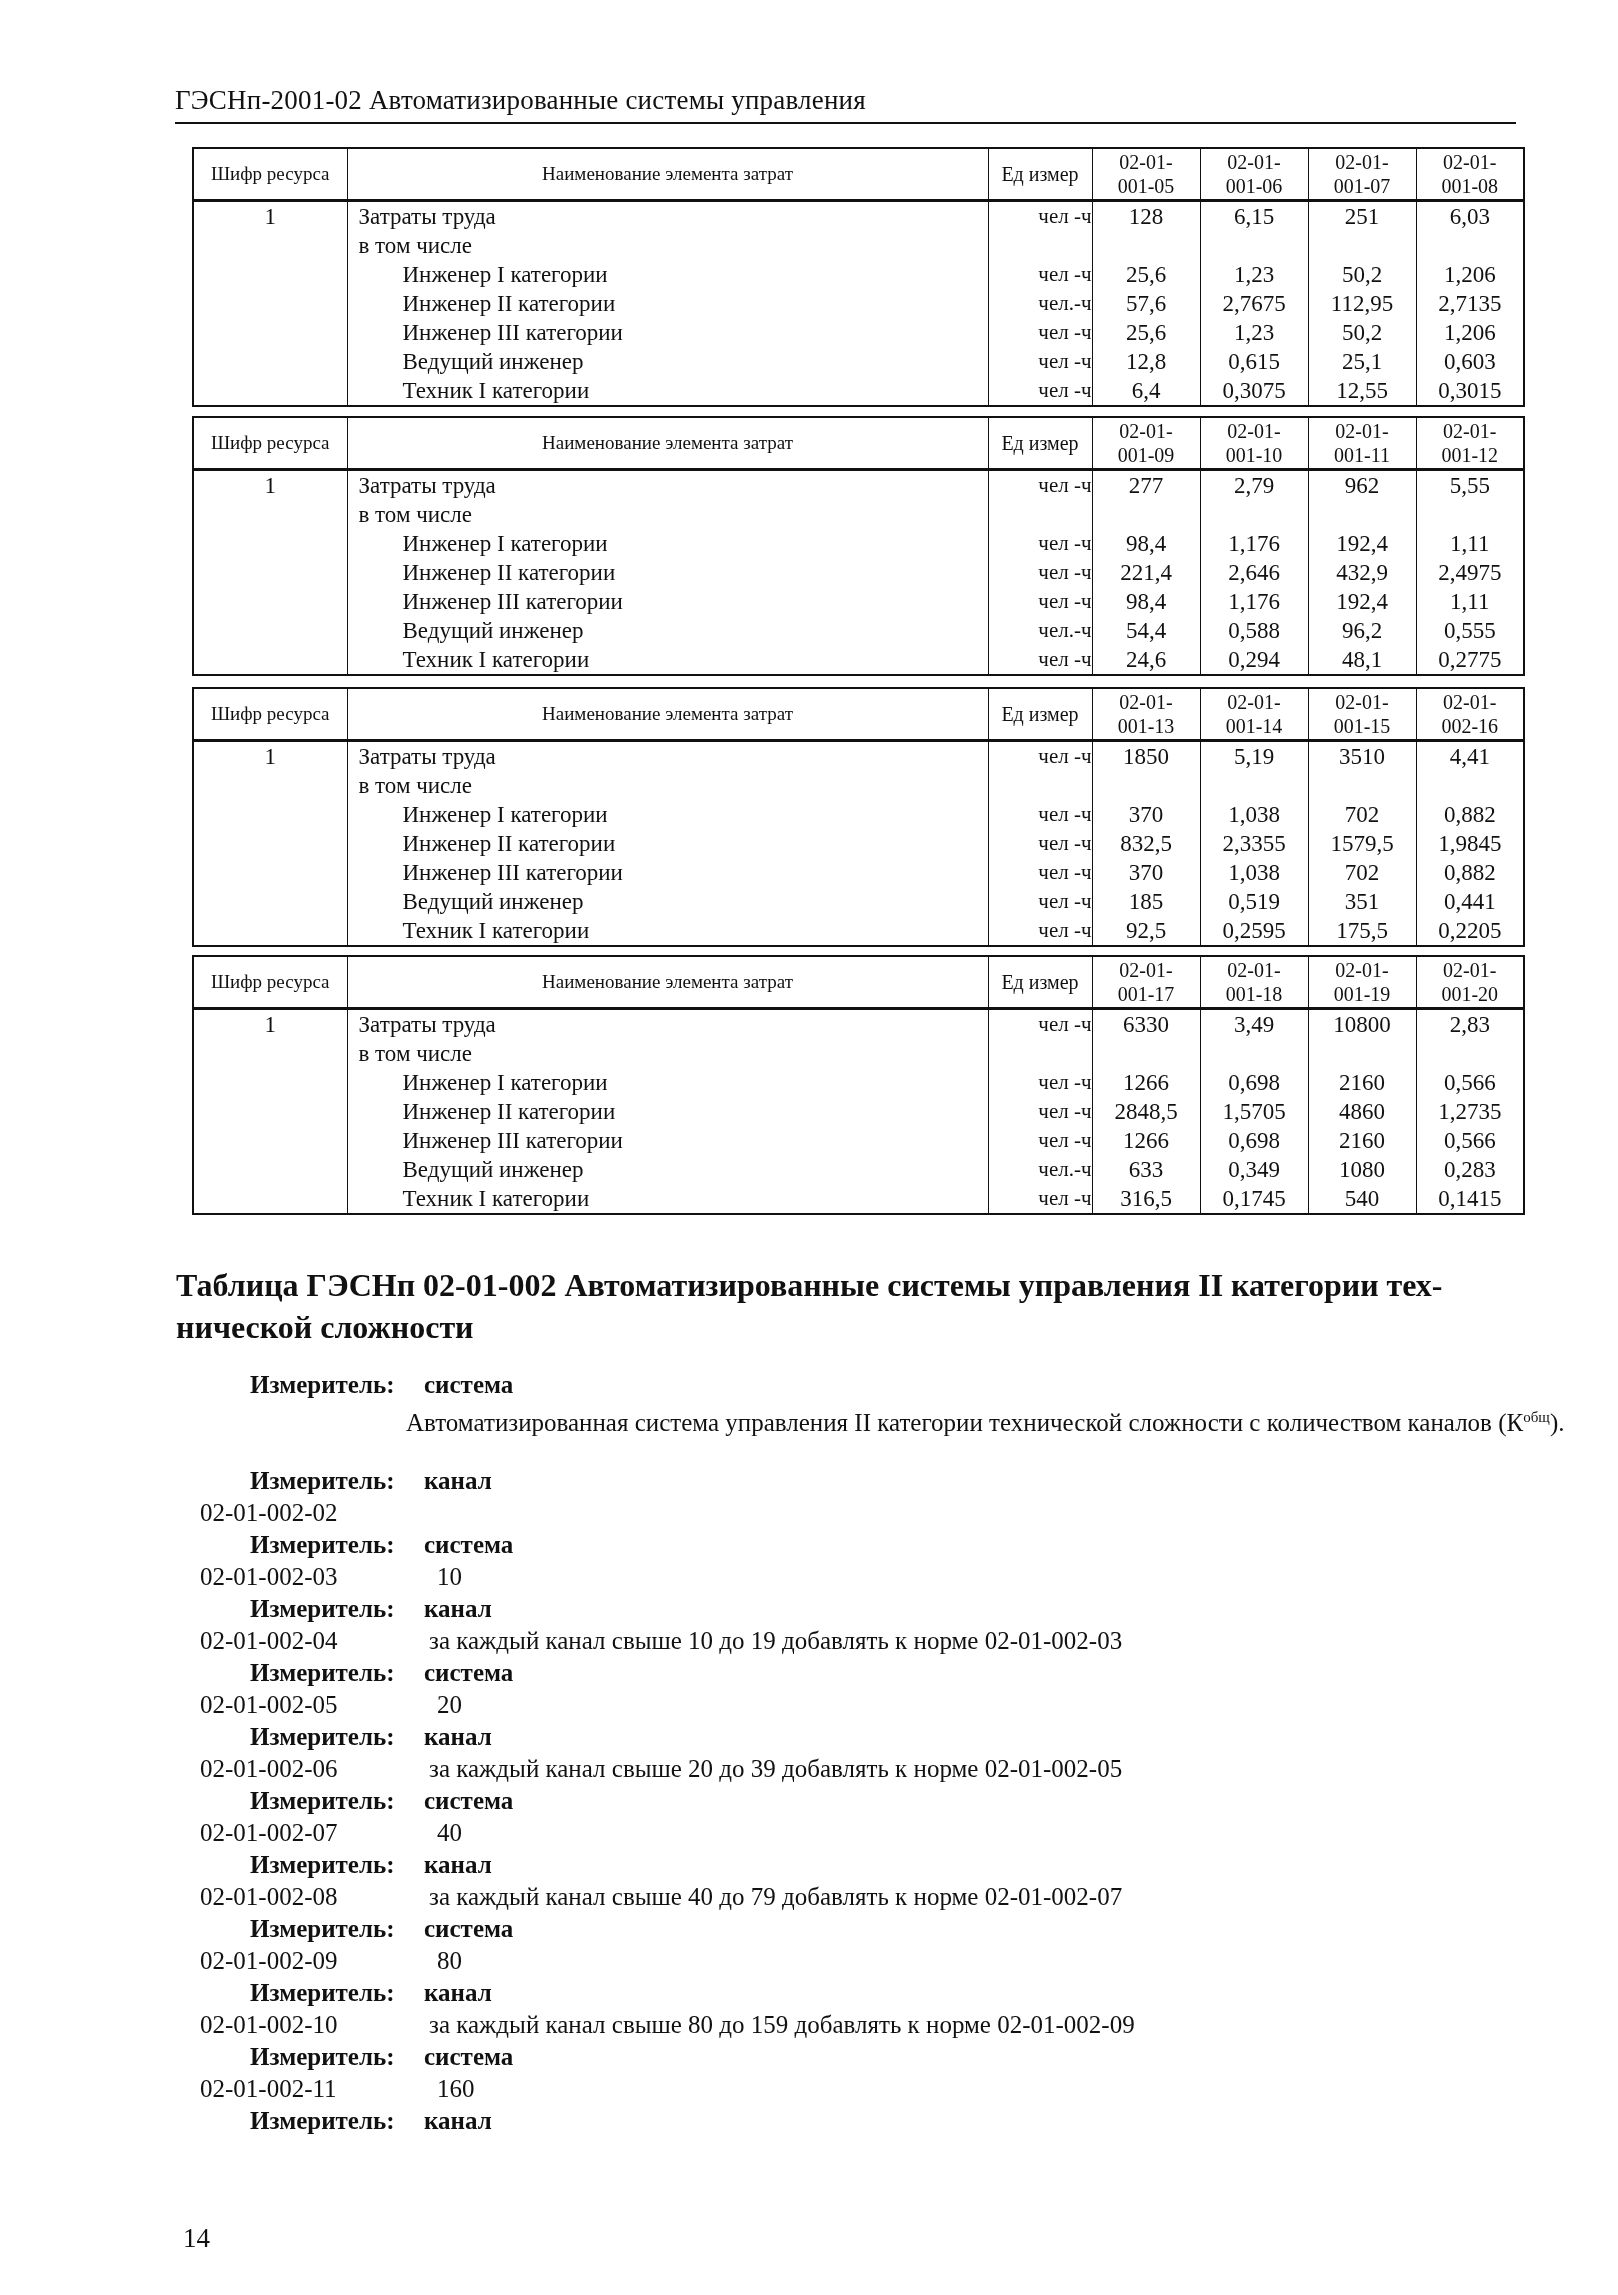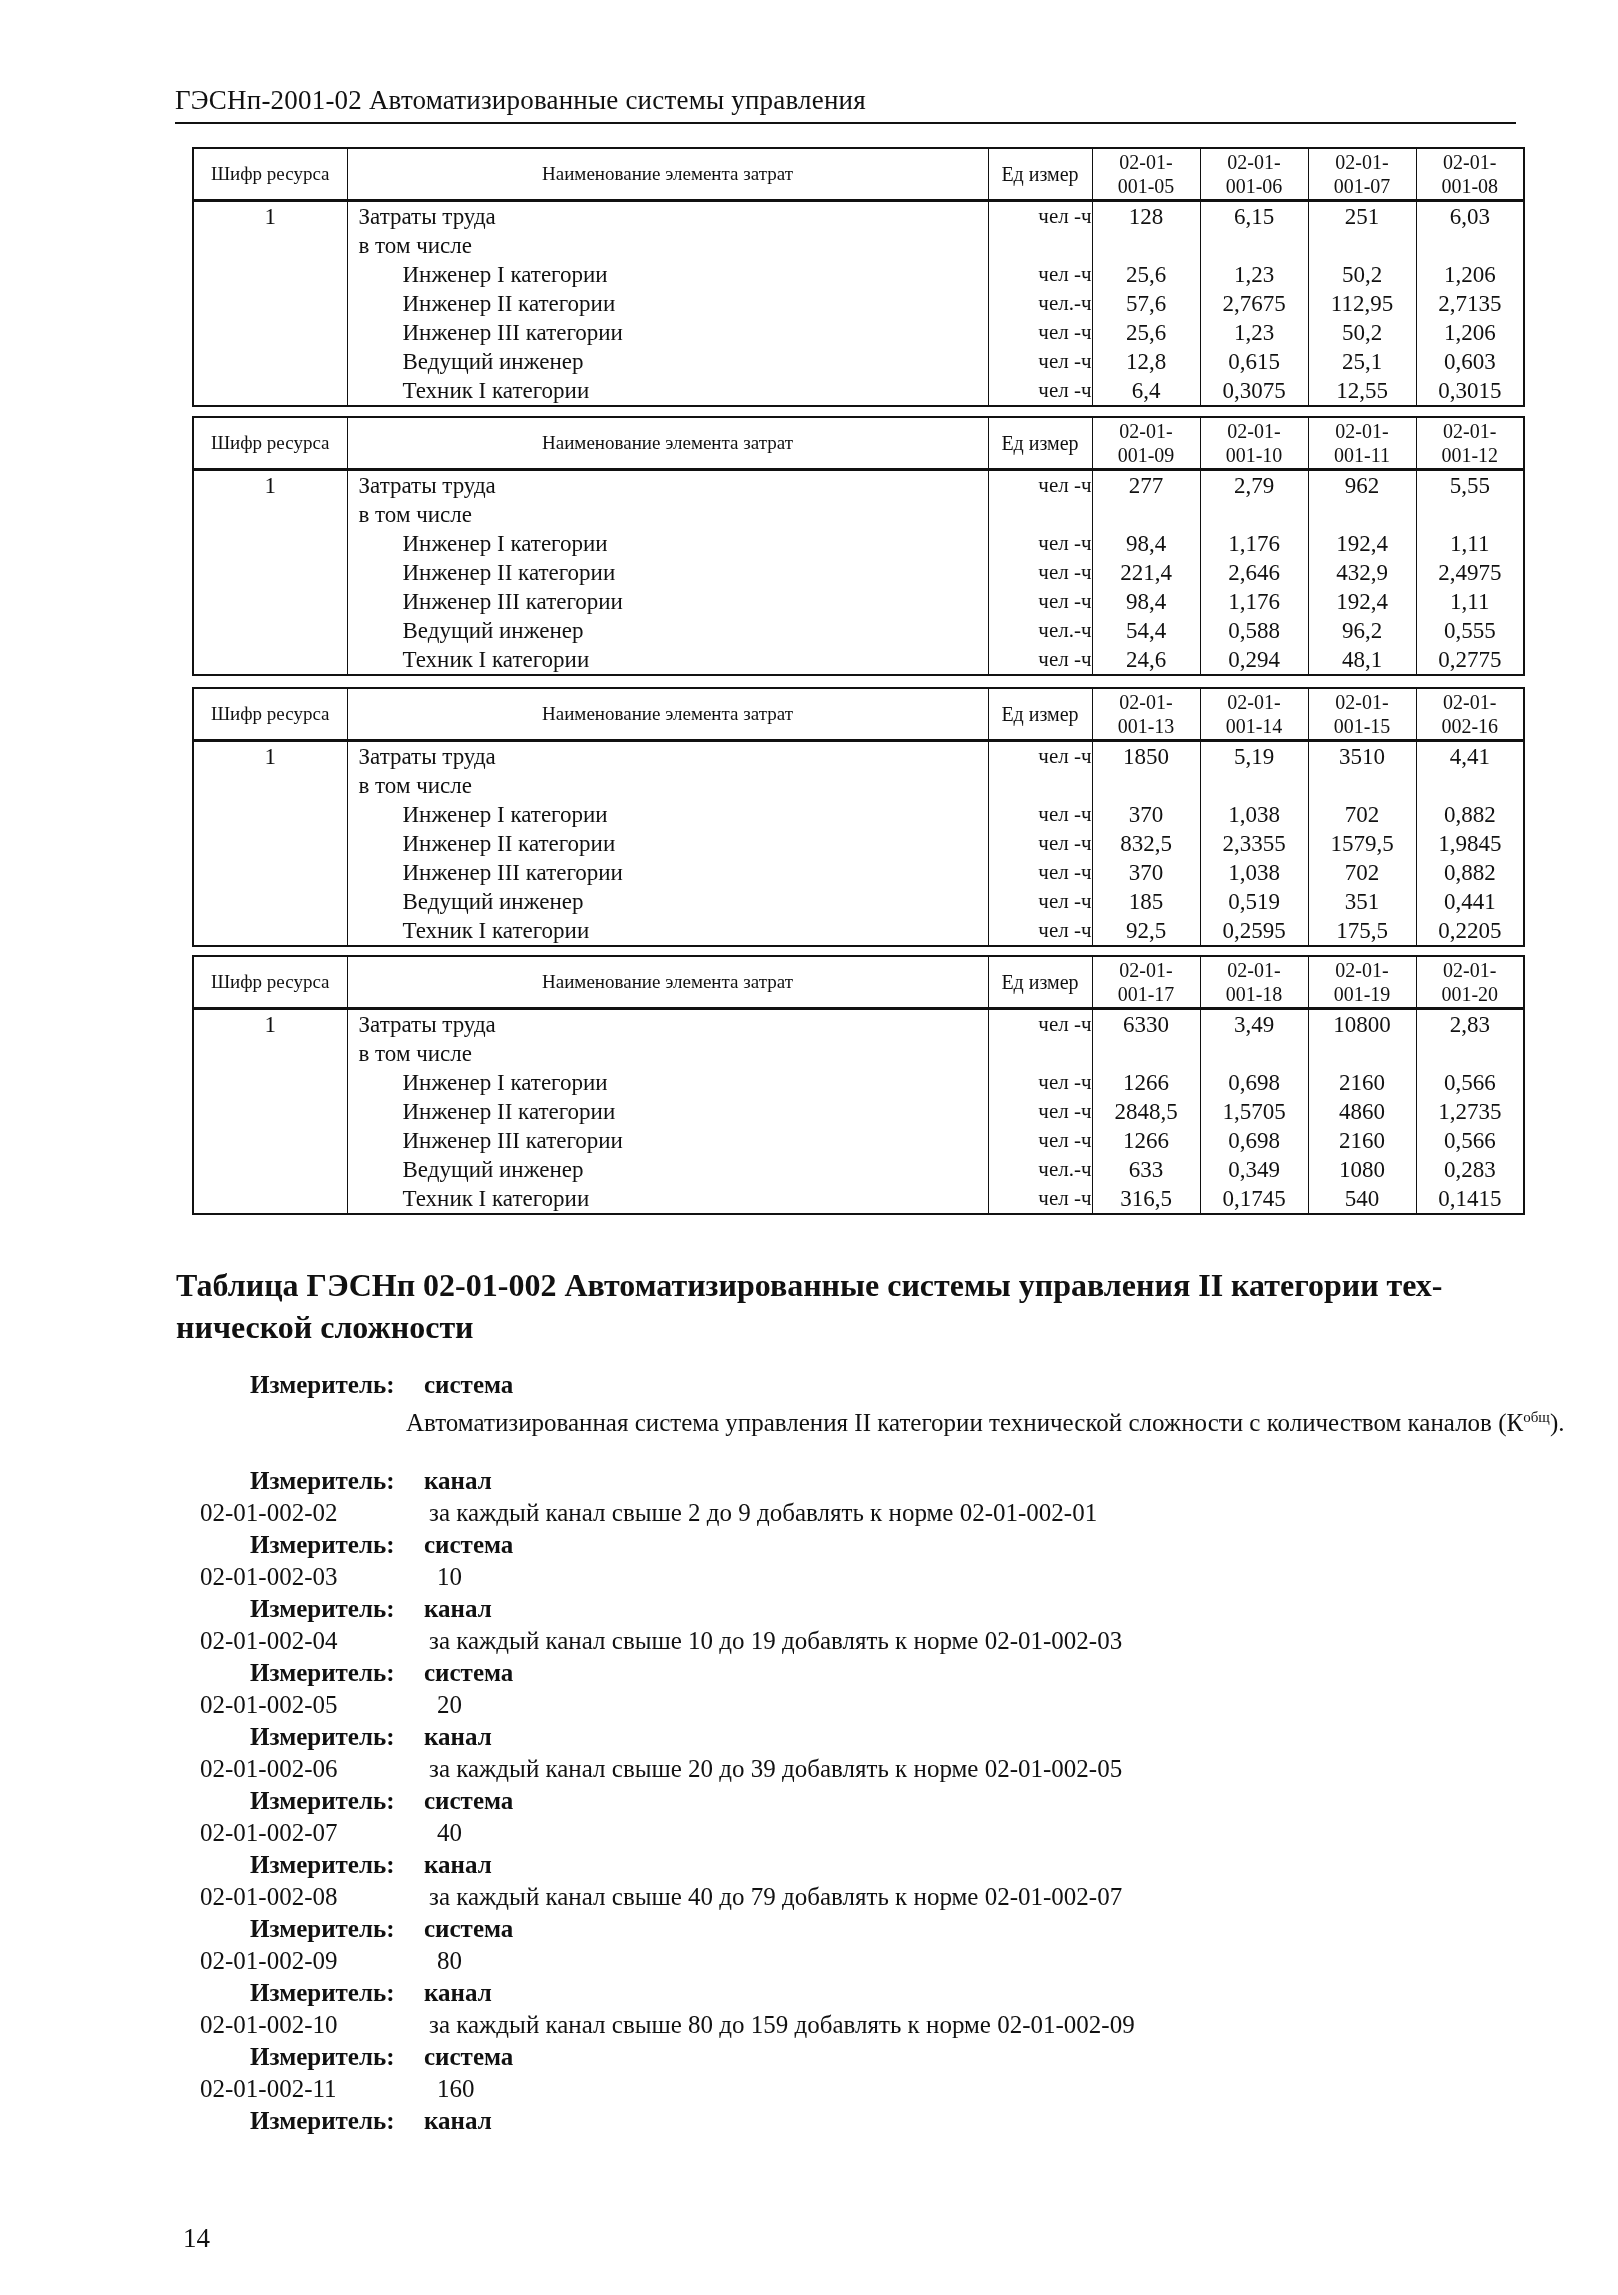--- a/index.html
+++ b/index.html
@@ -485,21 +485,20 @@
     </div>
     <div class="line" style="height: 64px;">
       <span class="desc"><span>Автоматизированная система управления II категории технической сложности с количеством каналов (К</span><sup>общ</sup><span>).</span></span>
     </div>
     <div class="line">
       <span class="meter-label">Измеритель:</span>
       <span class="meter-value">канал</span>
     </div>
     <div class="line">
       <span class="code">02-01-002-02</span>
-      <span class="rule-text">за каждый канал свыше 2 до 9 добавлять к норме 02-01-002-01</span>
     </div>
     <div class="line">
       <span class="meter-label">Измеритель:</span>
       <span class="meter-value">система</span>
     </div>
     <div class="line">
       <span class="code">02-01-002-03</span>
       <span class="amount">10</span>
     </div>
     <div class="line">

